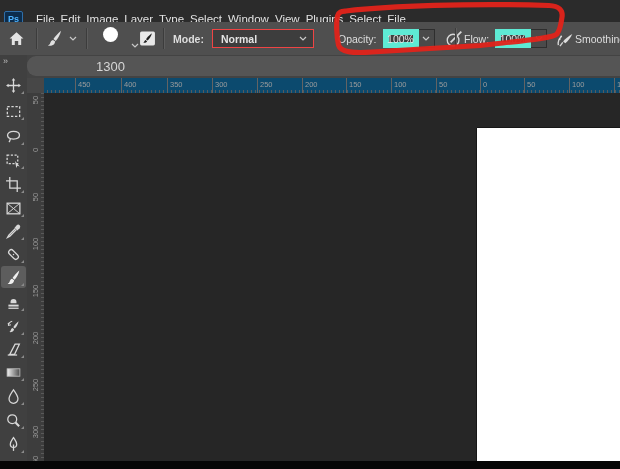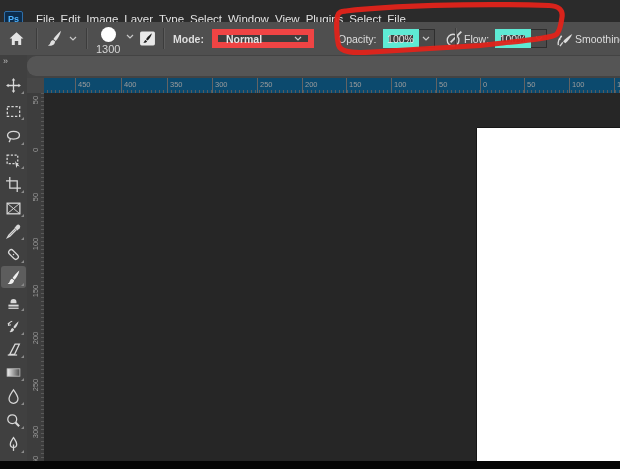--- a/index.html
+++ b/index.html
@@ -15,26 +15,26 @@
   .menu-item{color:#e2e2e2;font-size:11.5px;cursor:default;}
   
   .optionsbar{position:absolute;left:0;top:22px;width:620px;height:33px;background:#4f4f4f;
               z-index:5;font-size:10.5px;color:#dedede;}
   .ob{position:absolute;display:flex;align-items:center;}
   .sep{position:absolute;top:6px;width:1px;height:21px;background:#3c3c3c;border-right:1px solid #5d5d5d;}
   .valbox{height:19px;background:#3f3f3f;border:6px solid #5eead4;display:flex;align-items:center;
           justify-content:center;color:#e4e4e4;font-size:10.5px;box-sizing:border-box;}
   .chevbox{height:19px;width:16px;background:#4a4a4a;border:1px solid #2e2e2e;border-left:none;
            display:flex;align-items:center;justify-content:center;box-sizing:border-box;}
-  .dropdown{height:19px;width:102px;background:#3d3d3d;border:6px solid #ef4444;display:flex;
+  .dropdown{height:19px;width:102px;background:#3d3d3d;border:1px solid #ef4444;display:flex;
             align-items:center;box-sizing:border-box;}
   .dropdown .dd-label{flex:1;padding-left:8px;font-size:10.5px;color:#e4e4e4;}
   .brush-preview{display:flex;flex-direction:column;align-items:center;line-height:1;}
   .brush-circle{width:15px;height:15px;border-radius:50%;background:#ffffff;}
-  .brush-size{font-size:11px;color:#d6d6d6;margin-top:2px;}
+  .brush-size{font-size:13px;color:#d6d6d6;margin-top:18px;}
   
   .tabband{position:absolute;left:27px;top:56px;width:593px;height:20px;background:#555555;
            border-radius:9px 0 0 9px;}
   .bandrow{position:absolute;left:27px;top:55px;width:593px;height:23px;background:#434343;}
   
   .hruler{position:absolute;left:27px;top:78px;width:593px;height:15px;background:#0c4a6e;
           overflow:hidden;}
   .hruler .minor{position:absolute;left:0;bottom:0;width:100%;height:3px;
      background:repeating-linear-gradient(90deg,#5a5a5a 0 1px,transparent 1px 4px);}
   .htick{position:absolute;top:0;width:1px;height:15px;background:#636363;}

